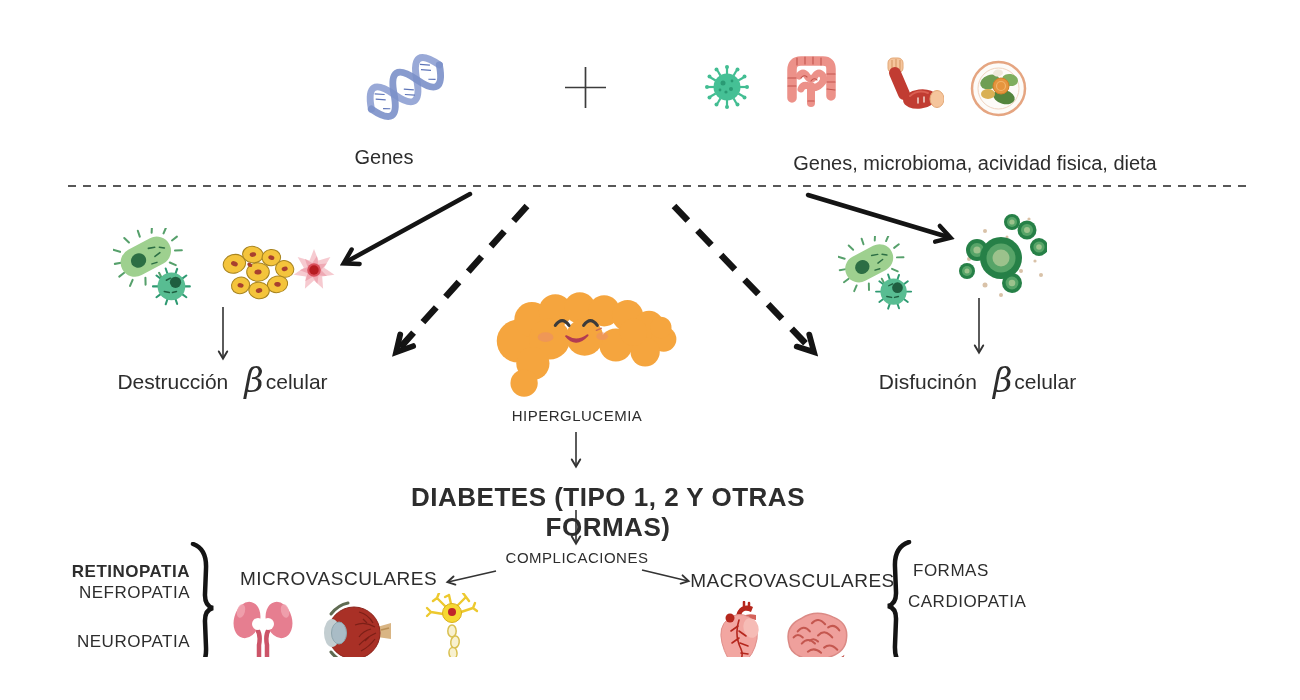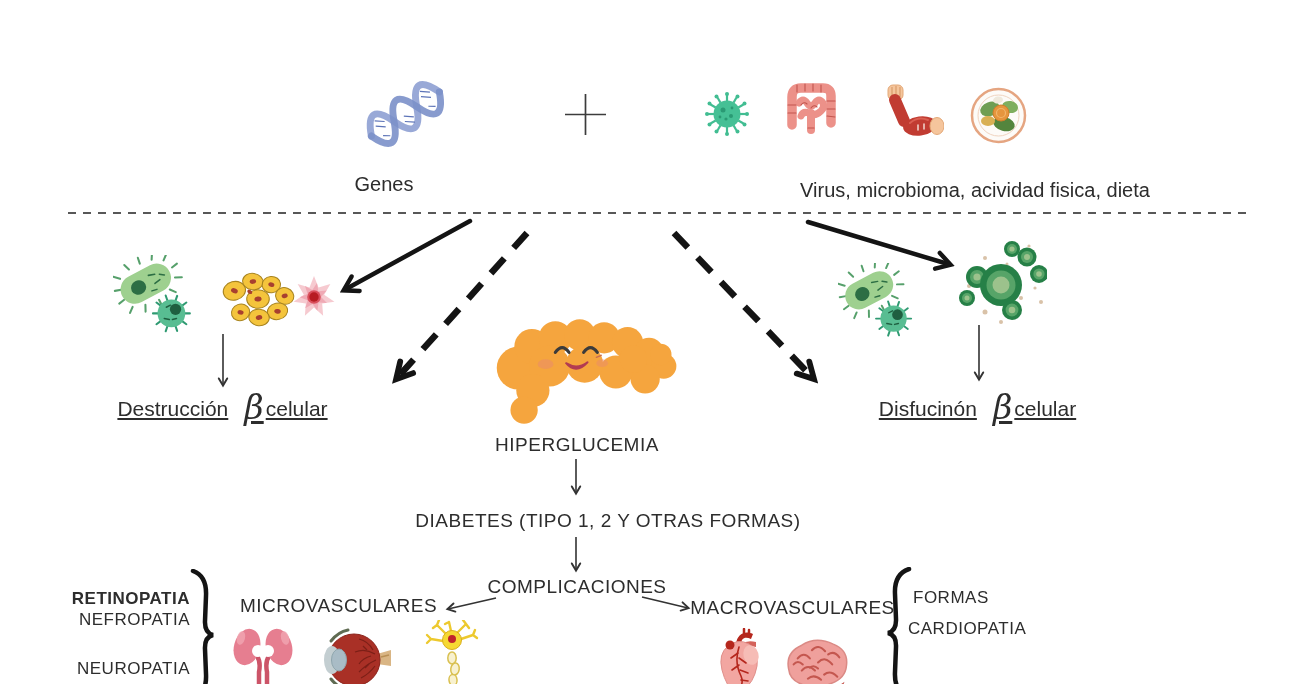--- a/index.html
+++ b/index.html
@@ -1,23 +1,23 @@
 <!DOCTYPE html>
 <html><head>
 <meta charset="utf-8">
 <style>
   html,body{margin:0;padding:0;background:#fff;}
   .canvas{position:relative;width:1300px;height:657px;background:#ffffff;overflow:hidden;
-          font-family:"Liberation Sans","DejaVu Sans",sans-serif;margin-top:27px;}
+          font-family:"Liberation Sans","DejaVu Sans",sans-serif;}
   .abs{position:absolute;}
   .lbl{position:absolute;color:#2d2d2d;line-height:1.15;}
   .caps{letter-spacing:.5px;}
   .ctr{text-align:center;}
   .rt{text-align:right;}
-  .outcome{display:flex;align-items:baseline;justify-content:center;column-gap:16px;text-decoration:underline;}
+  .outcome{display:flex;align-items:baseline;justify-content:center;column-gap:16px;}
   .unit{display:flex;align-items:baseline;}
   .beta{font-family:"DejaVu Serif",serif;font-style:italic;font-weight:400;
         font-size:1.6em;line-height:0;position:relative;top:.08em;margin-right:2px;}
   svg{display:block;}
 </style>
 </head>
 <body>
 
 <div class="canvas">
 
@@ -407,43 +407,43 @@
 
   <svg class="abs" style="left:190px;top:542px" width="26" height="132" viewBox="0 0 26 132">
     <path d="M3,2 Q17,7 16,27 L15,52 Q14.5,64 23,66 Q14.5,68 15,80 L16,105 Q17,125 3,130" fill="none" stroke="#141414" stroke-width="4.5" stroke-linecap="round"></path>
   </svg>
   <svg class="abs" style="left:884px;top:540px" width="28" height="132" viewBox="0 0 28 132">
     <path d="M25,2 Q10,7 11,27 L12,52 Q12.5,64 4,66 Q12.5,68 12,80 L11,105 Q10,125 25,130" fill="none" stroke="#141414" stroke-width="4.5" stroke-linecap="round"></path>
   </svg>
 
   <div class="lbl ctr" style="left:339px;top:146px;width:90px;font-size:20px;">Genes</div>
 
-  <div class="lbl ctr" style="left:765px;top:152px;width:420px;font-size:20px;">Virus, microbioma, acividad fisica, dieta</div>
+  <div class="lbl ctr" style="left:765px;top:152px;width:420px;font-size:20px;">Genes, microbioma, acividad fisica, dieta</div>
 
   <div class="lbl outcome" style="left:95px;top:370px;width:255px;font-size:21px;">
     <span>Destrucción</span>
     <span class="unit">
       <span class="beta">β</span>
       <span>celular</span>
     </span>
   </div>
 
   <div class="lbl outcome" style="left:855px;top:370px;width:245px;font-size:21px;">
     <span>Disfucinón</span>
     <span class="unit">
       <span class="beta">β</span>
       <span>celular</span>
     </span>
   </div>
 
-  <div class="lbl ctr caps" style="left:477px;top:407px;width:200px;font-size:19px;">HIPERGLUCEMIA</div>
-
-  <div class="lbl ctr caps" style="left:398px;top:483px;width:420px;font-size:19px;">DIABETES (TIPO 1, 2 Y OTRAS FORMAS)</div>
-
-  <div class="lbl ctr caps" style="left:482px;top:549px;width:190px;font-size:19px;">COMPLICACIONES</div>
+  <div class="lbl ctr caps" style="left:477px;top:407px;width:200px;font-size:15px;">HIPERGLUCEMIA</div>
+
+  <div class="lbl ctr caps" style="left:398px;top:483px;width:420px;font-size:26px;font-weight:bold;">DIABETES (TIPO 1, 2 Y OTRAS FORMAS)</div>
+
+  <div class="lbl ctr caps" style="left:482px;top:549px;width:190px;font-size:15px;">COMPLICACIONES</div>
 
   <div class="lbl ctr caps" style="left:240px;top:568px;width:195px;font-size:19px;">MICROVASCULARES</div>
 
   <div class="lbl ctr caps" style="left:690px;top:570px;width:205px;font-size:19px;">MACROVASCULARES</div>
 
   <div class="lbl rt caps" style="left:55px;top:562px;width:135px;font-size:17px;font-weight:bold;">RETINOPATIA</div>
   <div class="lbl rt caps" style="left:55px;top:583px;width:135px;font-size:17px;">NEFROPATIA</div>
   <div class="lbl rt caps" style="left:55px;top:632px;width:135px;font-size:17px;">NEUROPATIA</div>
 
   <div class="lbl caps" style="left:913px;top:561px;font-size:17px;white-space:nowrap;">FORMAS</div>

